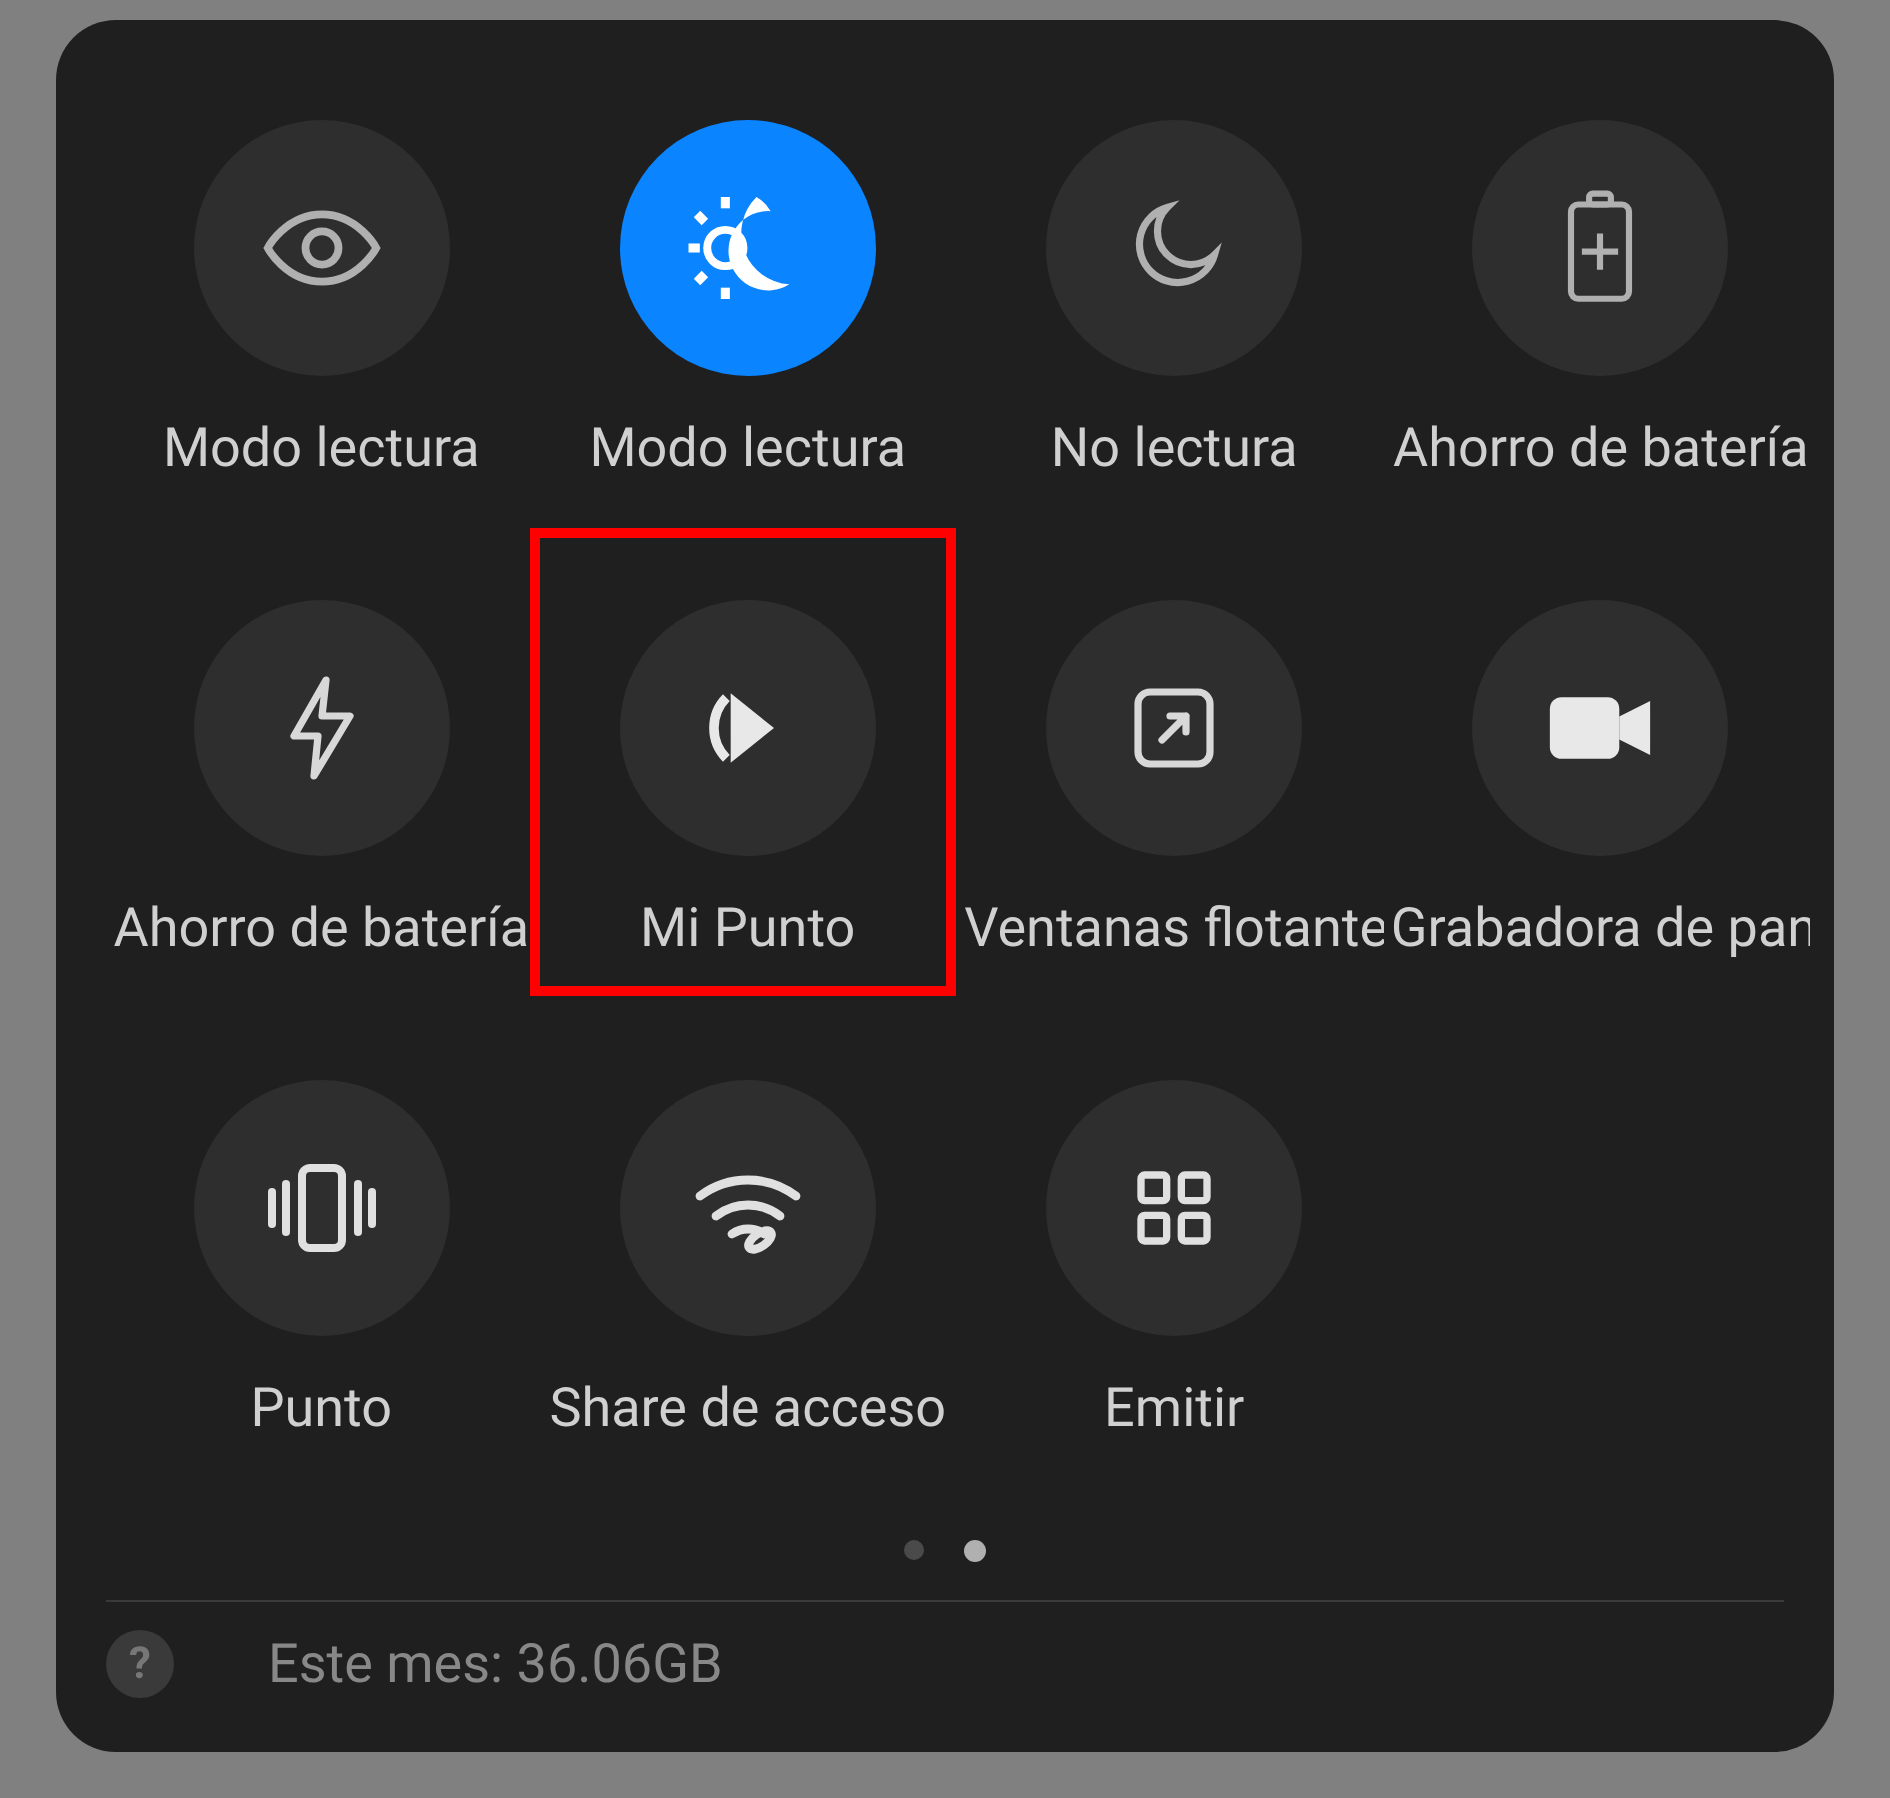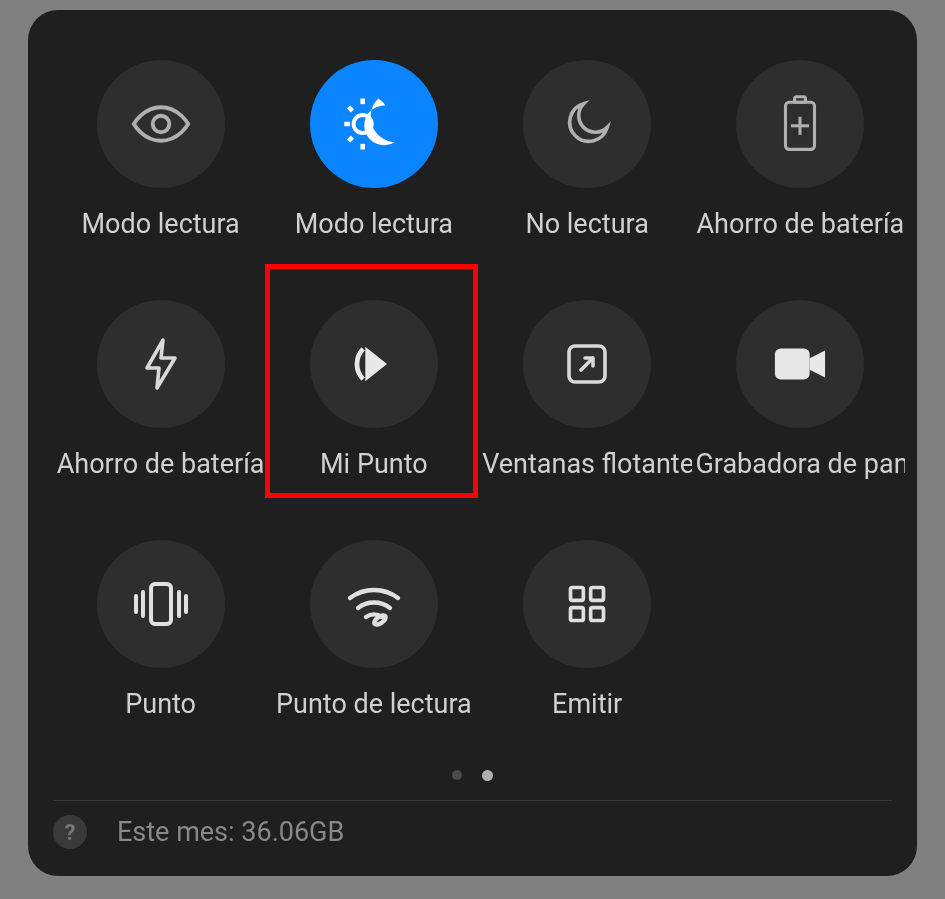--- a/index.html
+++ b/index.html
@@ -204,21 +204,21 @@
 
     <div class="tile">
       <div class="circle">
         <svg width="56" height="48" viewBox="0 0 28 24" fill="none" stroke="#e0e0e0" stroke-width="2.2" stroke-linecap="round">
           <path d="M2 9a20 20 0 0 1 24 0"></path>
           <path d="M6 14a13 13 0 0 1 16 0"></path>
           <path d="M10 18.5a7 7 0 0 1 8 0"></path>
           <ellipse cx="17" cy="20" rx="3.3" ry="1.6" fill="none" transform="rotate(-35 17 20)"></ellipse>
         </svg>
       </div>
-      <div class="label">Punto de lectura</div>
+      <div class="label">Share de acceso</div>
     </div>
 
     <div class="tile">
       <div class="circle">
         <svg width="44" height="44" viewBox="0 0 24 24" fill="none" stroke="#e0e0e0" stroke-width="2">
           <rect x="3" y="3" width="7" height="7" rx="1"></rect>
           <rect x="14" y="3" width="7" height="7" rx="1"></rect>
           <rect x="3" y="14" width="7" height="7" rx="1"></rect>
           <rect x="14" y="14" width="7" height="7" rx="1"></rect>
         </svg>
@@ -234,16 +234,16 @@
     <div class="dot"></div>
     <div class="dot active"></div>
   </div>
 
   <div class="divider"></div>
 
   <div class="footer">
     <div class="help">
         <span>?</span>
       </div>
-    <span style="margin-left:10px;">Este mes: 36.06GB</span>
+    <span style="margin-left:27px;">Este mes: 36.06GB</span>
   </div>
 
 </div>
 
 </body></html>

